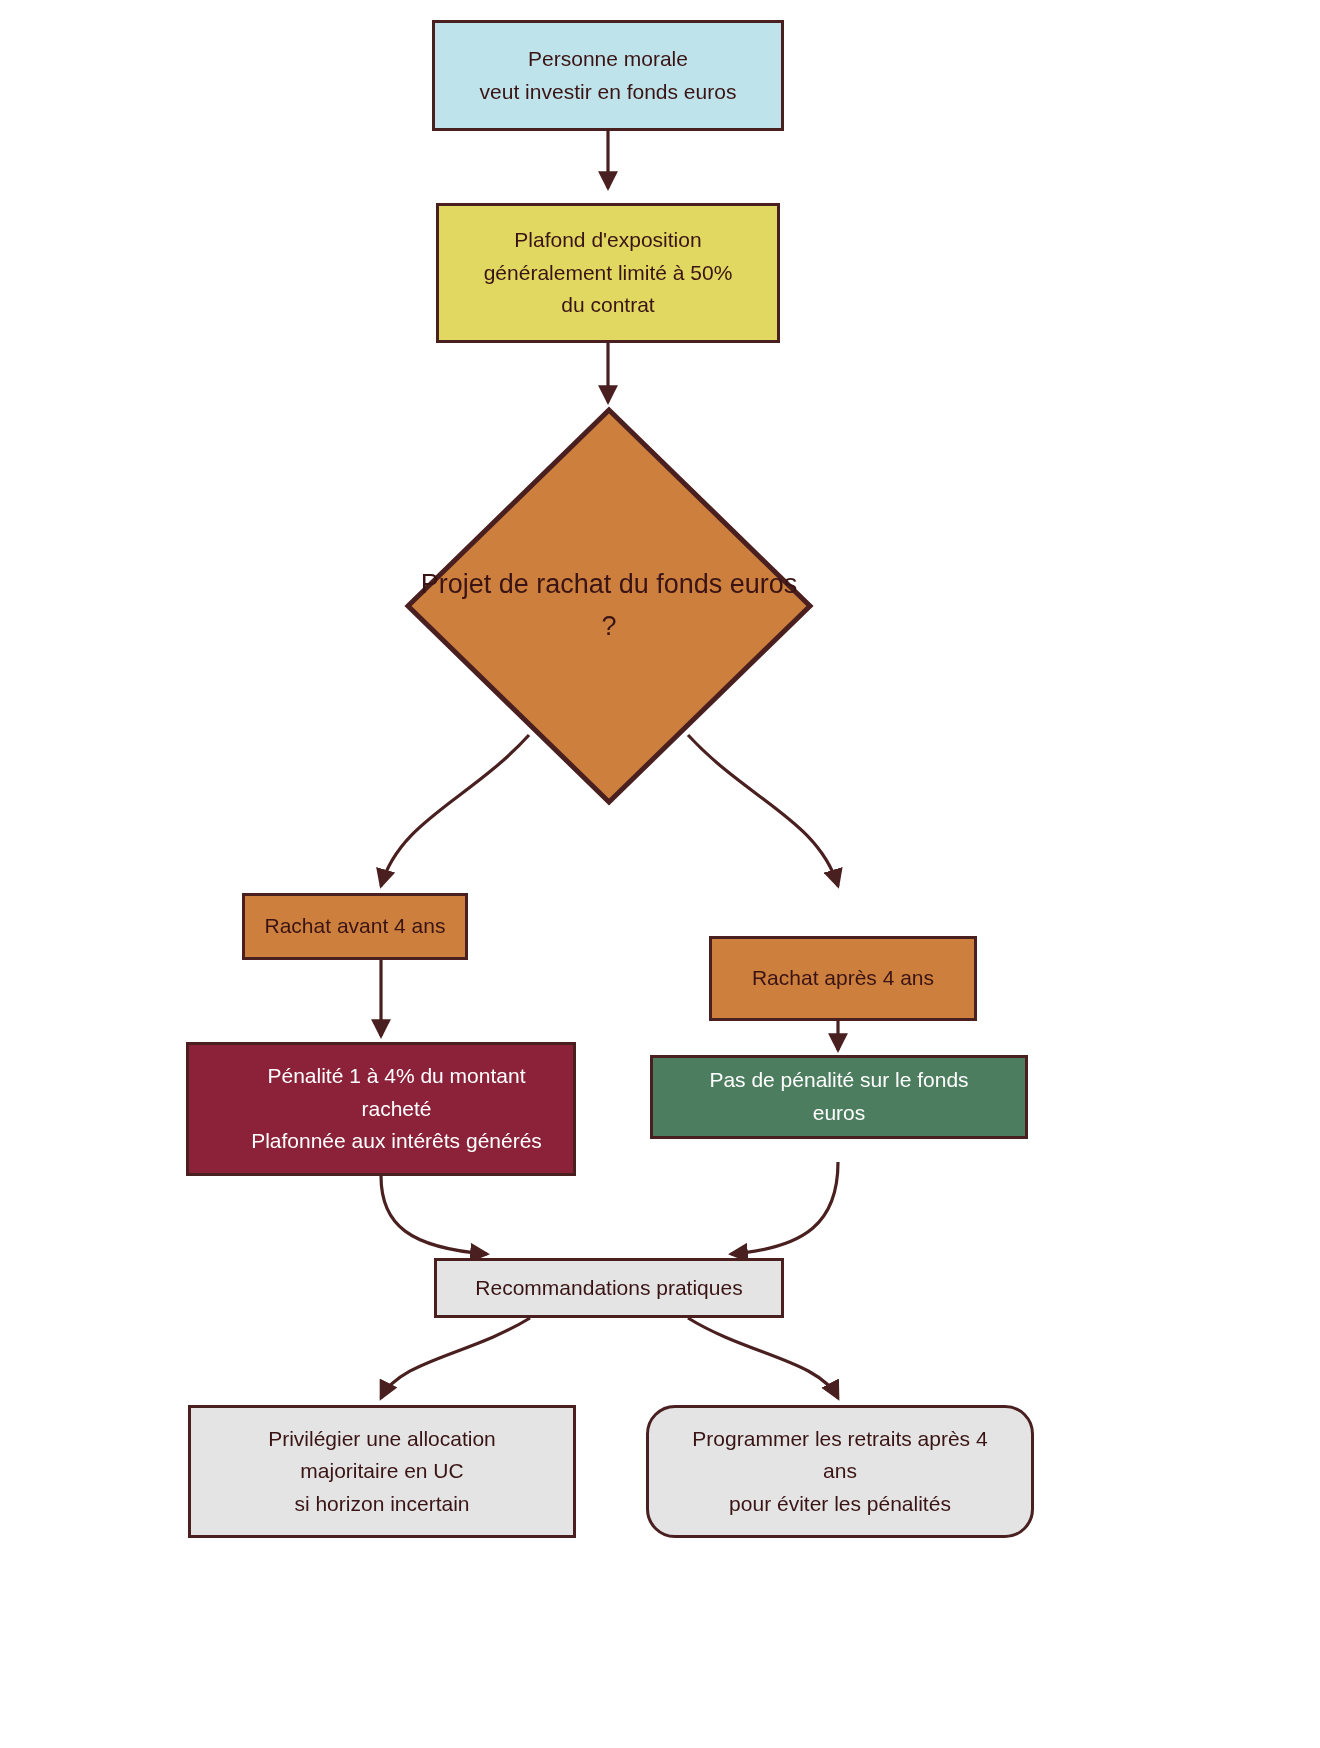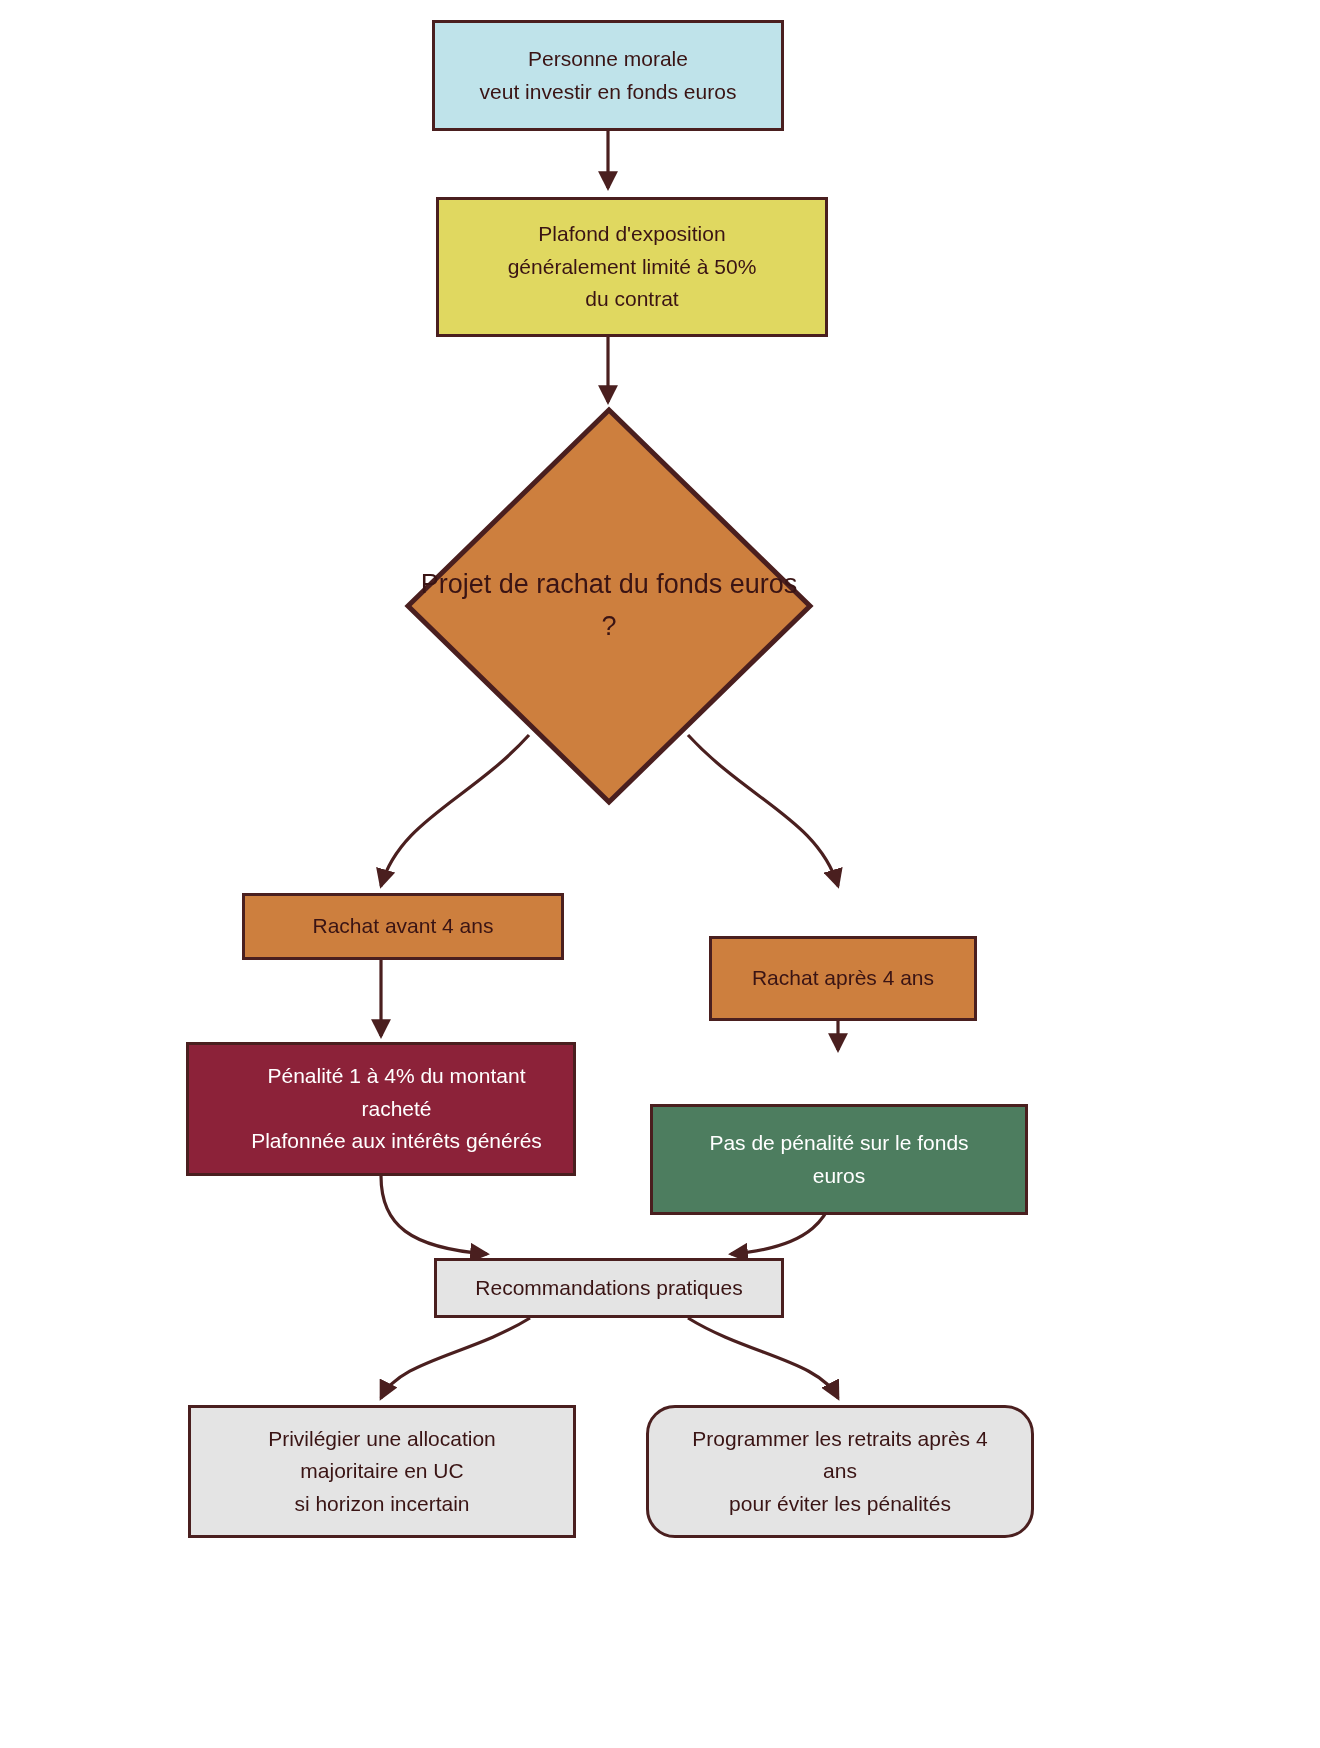--- a/index.html
+++ b/index.html
@@ -100,49 +100,49 @@
     <path d="M 530 1318 C 470 1355, 400 1360, 381 1398" stroke="#4a1f1f" stroke-width="3.2" fill="none" marker-end="url(#arrow)"></path>
 
     <path d="M 688 1318 C 748 1355, 818 1360, 838 1398" stroke="#4a1f1f" stroke-width="3.2" fill="none" marker-end="url(#arrow)"></path>
   </svg>
 
   <div class="node n-start" style="left:432px; top:20px; width:352px; height:111px;">
     <span class="txt">Personne morale
 veut investir en fonds euros</span>
   </div>
 
-  <div class="node n-cap" style="left:436px; top:197px; width:392px; height:140px;">
+  <div class="node n-cap" style="left:436px; top:203px; width:344px; height:140px;">
     <span class="txt">Plafond d'exposition
 généralement limité à 50%
 du contrat</span>
   </div>
 
   <div class="diamond-wrap" style="left:404px; top:406px; width:410px; height:400px;">
     <svg class="diamond-shape" viewBox="0 0 410 400" preserveAspectRatio="none" xmlns="http://www.w3.org/2000/svg">
       <polygon points="205,4 406,200 205,396 4,200" fill="#cd7f3e" stroke="#4a1f1f" stroke-width="5"></polygon>
     </svg>
     <span class="diamond-label">Projet de rachat du fonds euros
 ?</span>
   </div>
 
-  <div class="node n-proc" style="left:242px; top:893px; width:322px; height:67px;">
+  <div class="node n-proc" style="left:242px; top:893px; width:226px; height:67px;">
     <span class="txt">Rachat avant 4 ans</span>
   </div>
 
   <div class="node n-proc" style="left:709px; top:936px; width:268px; height:85px;text-align:center;">
     <span class="txt">Rachat après 4 ans</span>
   </div>
 
   <div class="node n-bad" style="left:186px; top:1042px; width:390px; height:134px;">
     <span class="txt">Pénalité 1 à 4% du montant
 racheté
 Plafonnée aux intérêts générés</span>
   </div>
 
-  <div class="node n-good" style="left:650px; top:1104px; width:378px; height:111px;">
+  <div class="node n-good" style="left:650px; top:1055px; width:378px; height:84px;">
     <span class="txt">Pas de pénalité sur le fonds
 euros</span>
   </div>
 
   <div class="node n-rec" style="left:434px; top:1258px; width:350px; height:60px;">
     <span class="txt">Recommandations pratiques</span>
   </div>
 
   <div class="node n-rec" style="left:188px; top:1405px; width:388px; height:133px;">
     <span class="txt">Privilégier une allocation

